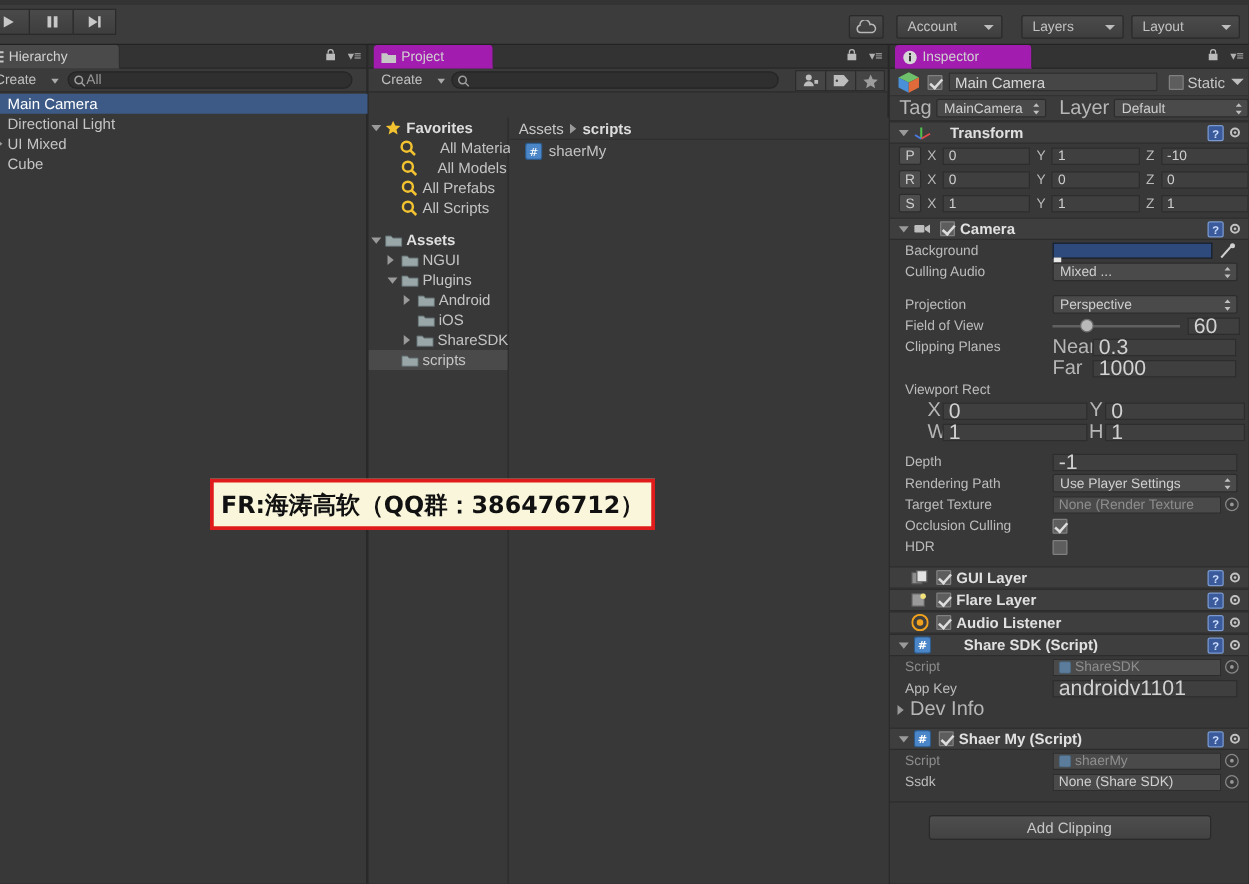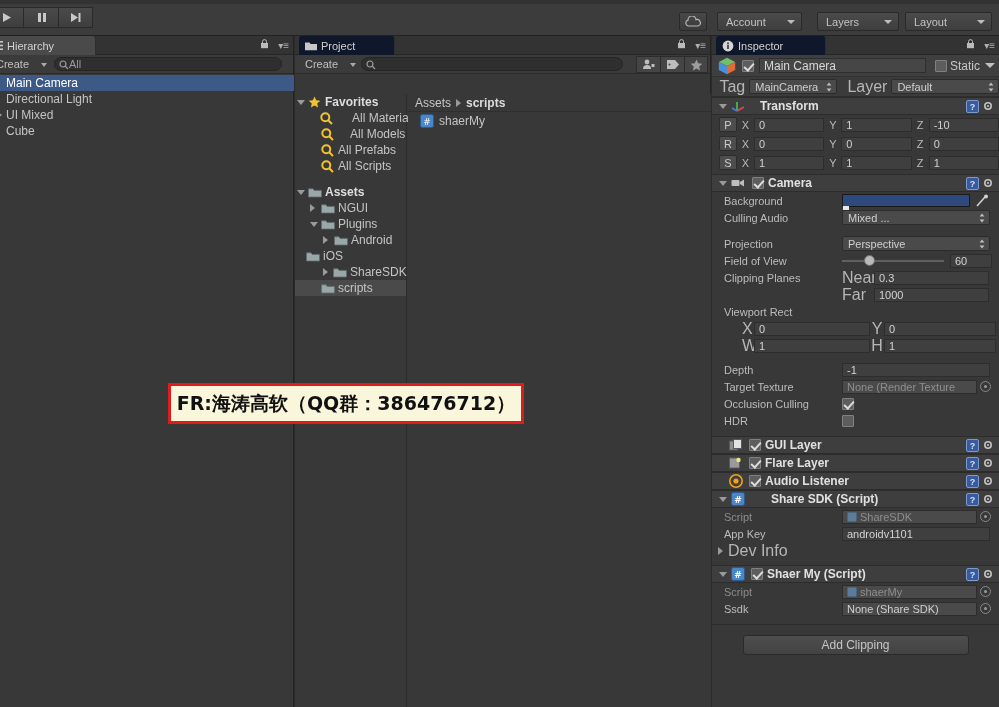--- a/index.html
+++ b/index.html
@@ -56,21 +56,21 @@
   #layout { left:905px; width:87px; }
 
   
   .panel { position:absolute; background:#383838; }
   .tabbar {
     position:relative; height:19px; background:#3b3b3b;
     border-bottom:1px solid #262626;
   }
   .tab {
     position:absolute; top:0; height:19px;
-    background:#0f172a;
+    background:#a21caf;
     border-top-left-radius:3px; border-top-right-radius:3px;
     display:flex; align-items:center; gap:4px;
     padding:0 12px 0 6px;
     color:#d2d2d2; font-size:11px;
     border-right:1px solid #2e2e2e;
   }
   .tablock {
     position:absolute; right:22px; top:3px;
     width:9px;height:10px;
   }
@@ -212,21 +212,21 @@
   .comphead .right { margin-left:auto; display:flex; align-items:center; gap:3px; padding-right:4px;}
   .helpicon { width:13px;height:13px; background:#3a5a9b; border:1px solid #7a9ad0; border-radius:2px;
     color:#cfe0ff; font-size:9px; text-align:center; line-height:12px; }
   .gear { width:13px;height:13px; }
 
   .field { height:17px; display:flex; align-items:center; padding-left:12px; }
   .fname { width:118px; font-size:11px; color:#bcbcbc; flex:none; }
   .fname.dim { color:#8c8c8c; }
   .inputbox {
     height:14px; background:#3f3f3f; border:1px solid #2d2d2d;
-    color:#d2d2d2; font-size:11px; padding-left:4px;
+    color:#d2d2d2; font-size:17px; padding-left:4px;
     display:flex; align-items:center;
   }
   .objfield {
     height:14px; background:#4a4a4a; border:1px solid #2d2d2d;
     color:#cfcfcf; font-size:11px; padding-left:4px;
     display:flex; align-items:center; gap:3px;
   }
   .objfield.dim { color:#8e8e8e; }
   .circlesel {
     width:11px;height:11px;border:1px solid #888;border-radius:50%;
@@ -516,21 +516,21 @@
           <span style="width: 10px; display: inline-flex; align-items: center; flex: 0 0 auto;">
             <span style="width:0;height:0;border-top:4px solid transparent;border-bottom:4px solid transparent;border-left:5px solid #9a9a9a"></span>
           </span>
           <span class="pricon">
             <svg width="14" height="11" viewBox="0 0 14 11">
               <path d="M0.5,1.8 H5 L6.2,3.4 H13.5 V10 H0.5 Z" fill="#9aa7a9" stroke="#5f6b6d" stroke-width="0.8"></path>
             </svg>
           </span>
           <span style="margin-left: 3px; white-space: nowrap;">Android</span>
         </div>
-        <div class="prow" style="">
+        <div class="prow" style="padding-left: 28px;">
           <span style="width: 10px; display: inline-flex; align-items: center; flex: 0 0 auto;"></span>
           <span class="pricon">
             <svg width="14" height="11" viewBox="0 0 14 11">
               <path d="M0.5,1.8 H5 L6.2,3.4 H13.5 V10 H0.5 Z" fill="#9aa7a9" stroke="#5f6b6d" stroke-width="0.8"></path>
             </svg>
           </span>
           <span style="margin-left: 3px; white-space: nowrap;">iOS</span>
         </div>
         <div class="prow" style="padding-left: 28px;">
           <span style="width: 10px; display: inline-flex; align-items: center; flex: 0 0 auto;">
@@ -801,20 +801,32 @@
           <span>1</span>
         </div>
       </div>
 
       <div style="height:7px"></div>
 
       <div class="field">
         <span class="fname">Depth</span>
         <div class="inputbox" style="width:148px">
           <span>-1</span>
+        </div>
+      </div>
+      <div class="field">
+        <span class="fname">Rendering Path</span>
+        <div class="popup" style="width:148px">
+          <span>Use Player Settings</span>
+          <span class="updn">
+            <svg viewBox="0 0 6 10" width="6" height="10">
+              <polygon points="3,0.5 5.4,3.4 0.6,3.4" fill="#c0c0c0"></polygon>
+              <polygon points="3,9.5 5.4,6.6 0.6,6.6" fill="#c0c0c0"></polygon>
+            </svg>
+          </span>
         </div>
       </div>
       <div class="field">
         <span class="fname">Target Texture</span>
         <div class="objfield dim" style="width:135px">
           <span>None (Render Texture</span>
         </div>
         <span class="circlesel"></span>
       </div>
       <div class="field">

